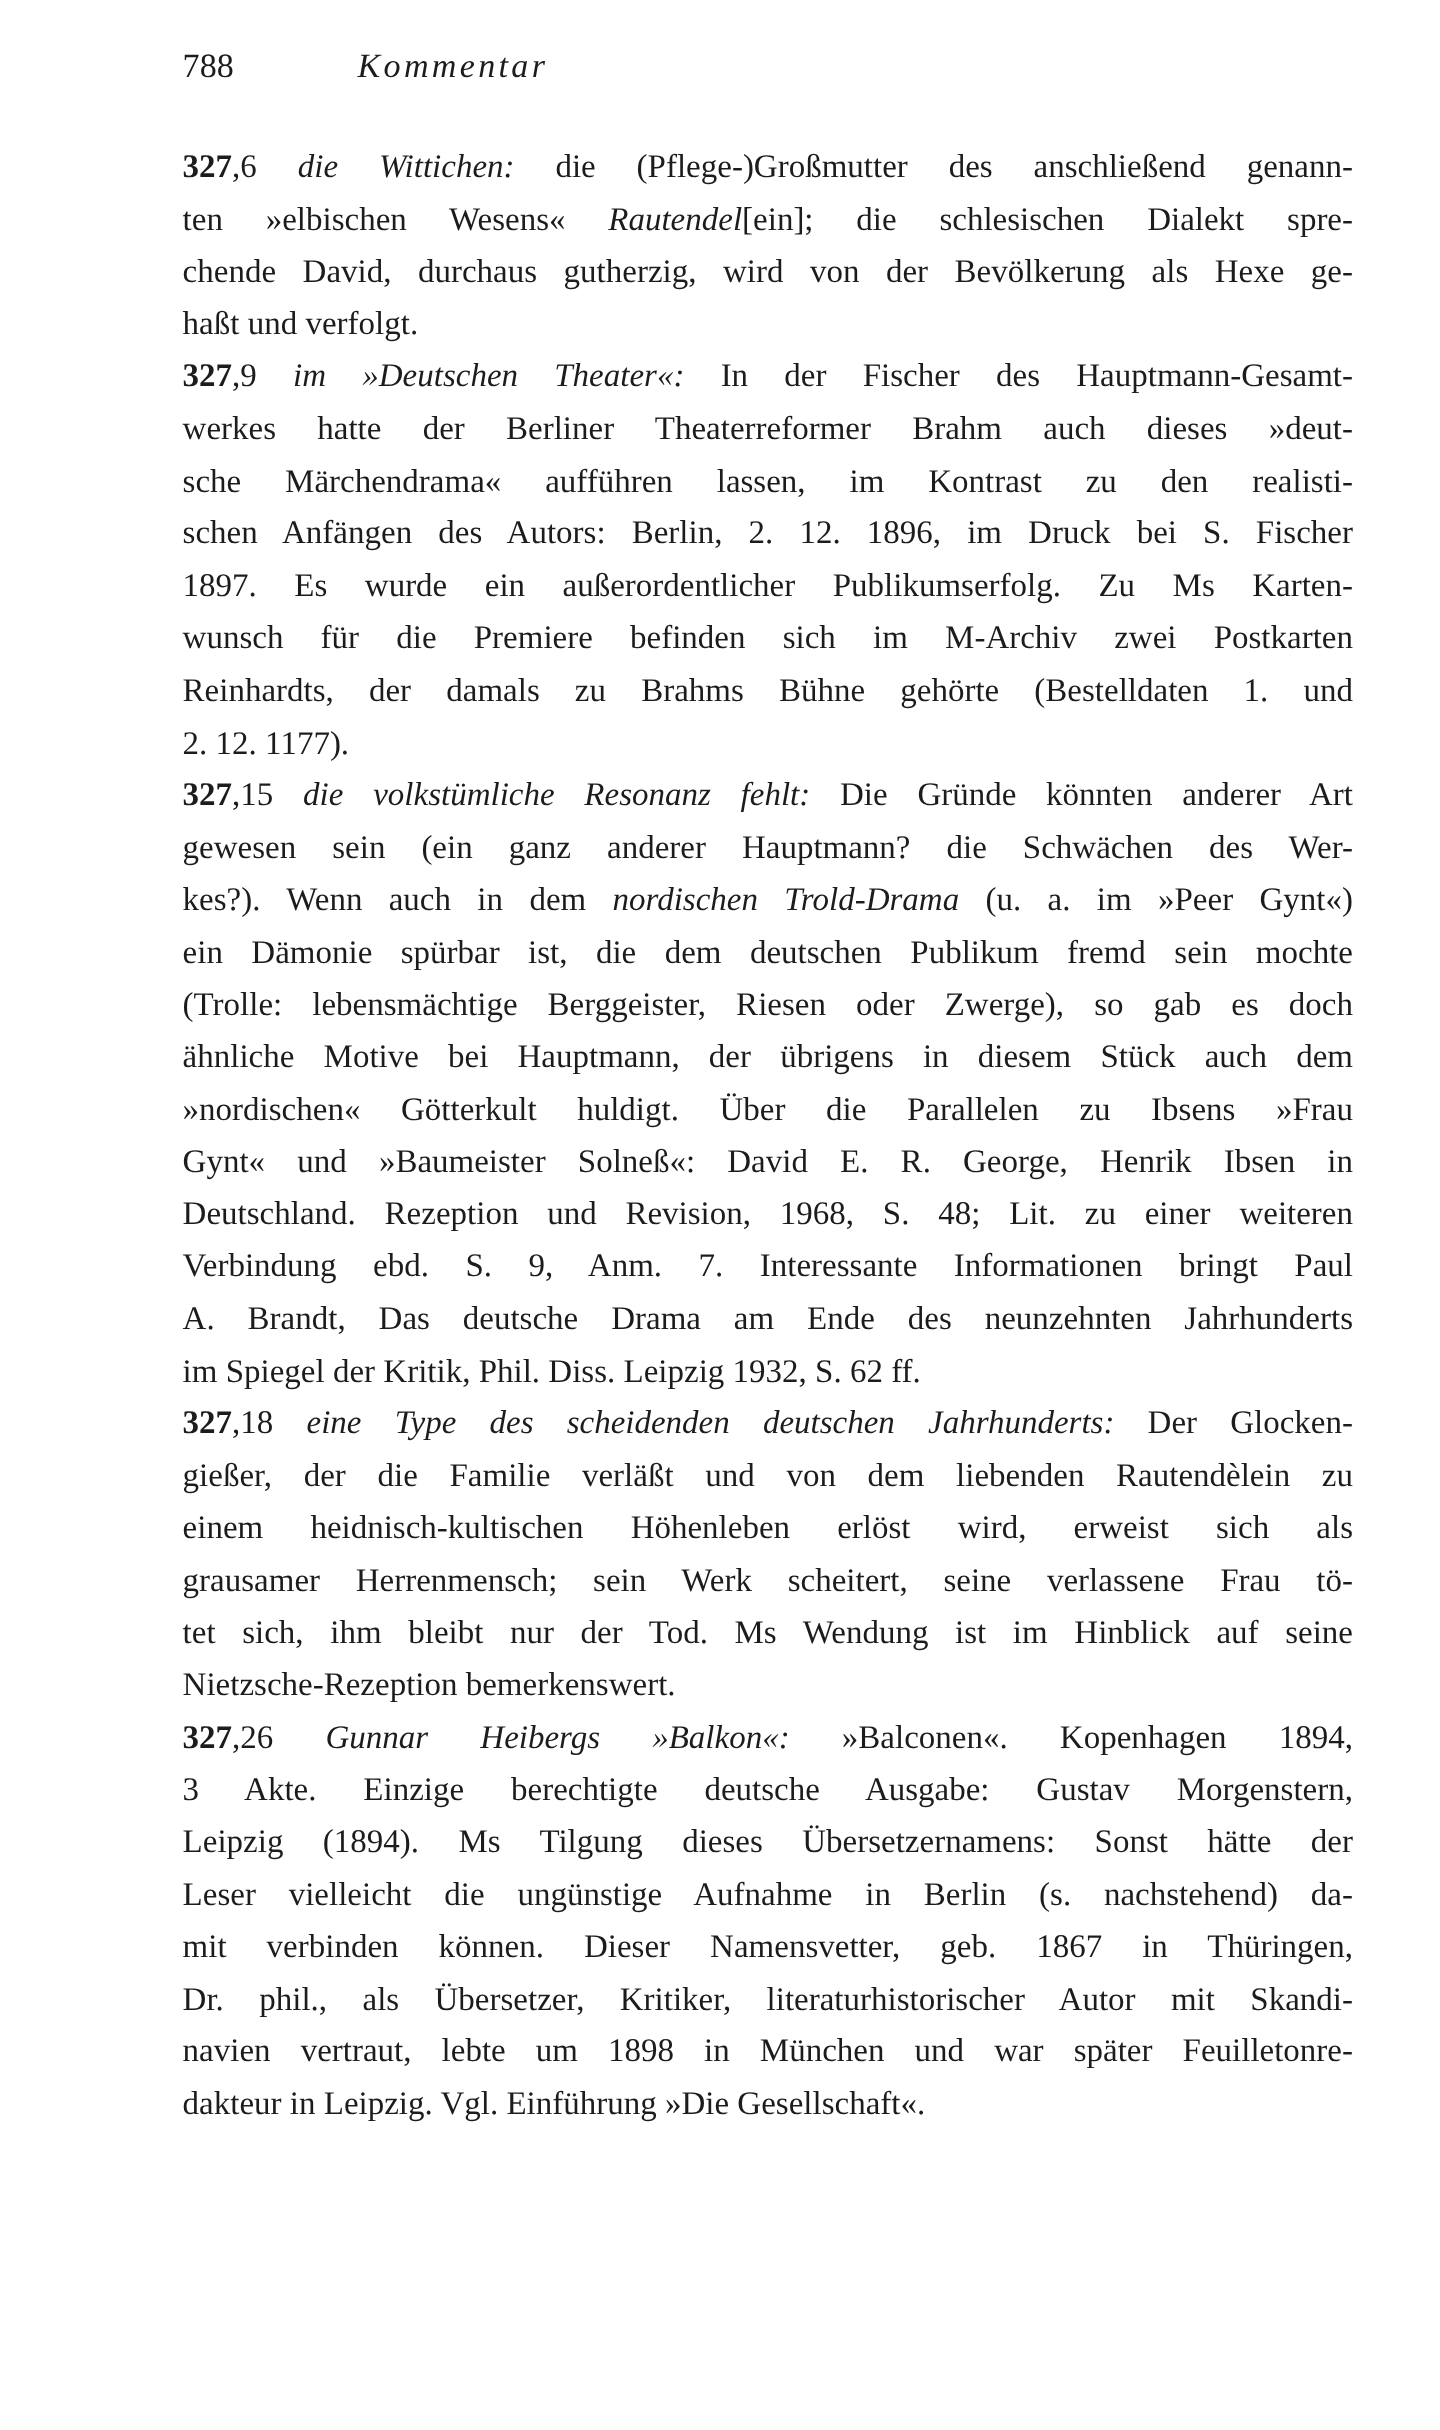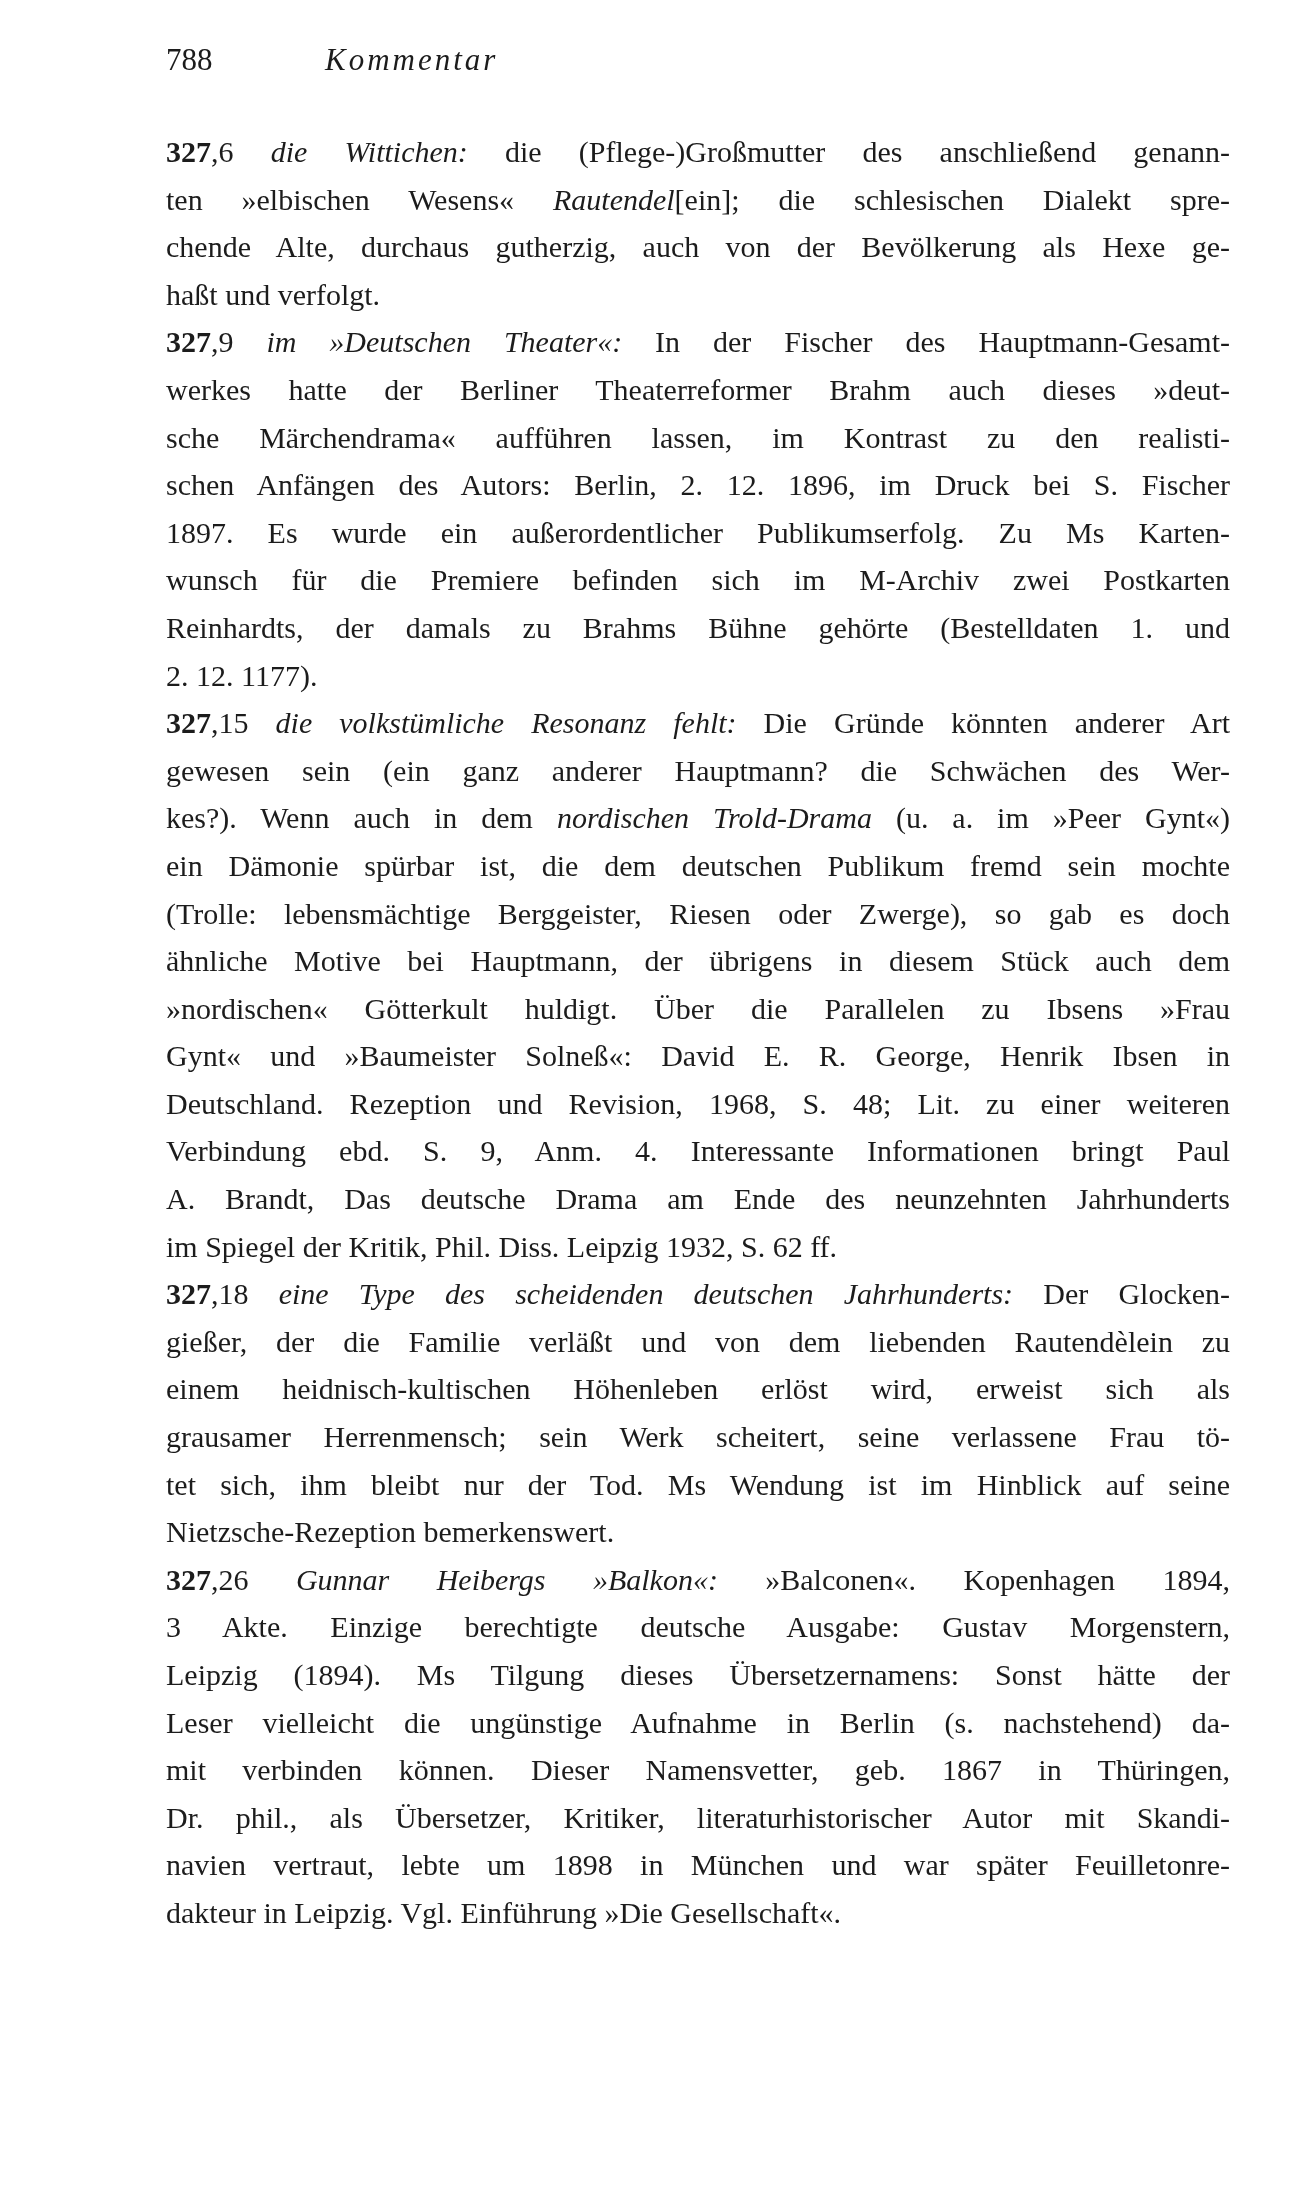--- a/index.html
+++ b/index.html
@@ -23,21 +23,21 @@
 <div class="page">
   <div class="running-head">
     <span class="folio">788</span>
     <span class="head-title">Kommentar</span>
   </div>
 
   <div class="body" id="body">
       <div>
         <span class="line"><span class="ref">327</span><span>,6 </span><span class="lemma">die Wittichen:</span><span> die (Pflege-)Großmutter des anschließend genann-</span></span>
         <span class="line"><span>ten »elbischen Wesens« </span><span class="lemma">Rautendel</span><span>[ein]; die schlesischen Dialekt spre-</span></span>
-        <span class="line"><span>chende Alte, durchaus gutherzig, auch von der Bevölkerung als Hexe ge-</span></span>
+        <span class="line"><span>chende David, durchaus gutherzig, wird von der Bevölkerung als Hexe ge-</span></span>
         <span class="line last"><span>haßt und verfolgt.</span></span>
       </div>
       <div>
         <span class="line"><span class="ref">327</span><span>,9 </span><span class="lemma">im »Deutschen Theater«:</span><span> In der Fischer des Hauptmann-Gesamt-</span></span>
         <span class="line"><span>werkes hatte der Berliner Theaterreformer Brahm auch dieses »deut-</span></span>
         <span class="line"><span>sche Märchendrama« aufführen lassen, im Kontrast zu den realisti-</span></span>
         <span class="line"><span>schen Anfängen des Autors: Berlin, 2. 12. 1896, im Druck bei S. Fischer</span></span>
         <span class="line"><span>1897. Es wurde ein außerordentlicher Publikumserfolg. Zu Ms Karten-</span></span>
         <span class="line"><span>wunsch für die Premiere befinden sich im M-Archiv zwei Postkarten</span></span>
         <span class="line"><span>Reinhardts, der damals zu Brahms Bühne gehörte (Bestelldaten 1. und</span></span>
@@ -46,21 +46,21 @@
       <div>
         <span class="line"><span class="ref">327</span><span>,15 </span><span class="lemma">die volkstümliche Resonanz fehlt:</span><span> Die Gründe könnten anderer Art</span></span>
         <span class="line"><span>gewesen sein (ein ganz anderer Hauptmann? die Schwächen des Wer-</span></span>
         <span class="line"><span>kes?). Wenn auch in dem </span><span class="lemma">nordischen Trold-Drama</span><span> (u. a. im »Peer Gynt«)</span></span>
         <span class="line"><span>ein Dämonie spürbar ist, die dem deutschen Publikum fremd sein mochte</span></span>
         <span class="line"><span>(Trolle: lebensmächtige Berggeister, Riesen oder Zwerge), so gab es doch</span></span>
         <span class="line"><span>ähnliche Motive bei Hauptmann, der übrigens in diesem Stück auch dem</span></span>
         <span class="line"><span>»nordischen« Götterkult huldigt. Über die Parallelen zu Ibsens »Frau</span></span>
         <span class="line"><span>Gynt« und »Baumeister Solneß«: David E. R. George, Henrik Ibsen in</span></span>
         <span class="line"><span>Deutschland. Rezeption und Revision, 1968, S. 48; Lit. zu einer weiteren</span></span>
-        <span class="line"><span>Verbindung ebd. S. 9, Anm. 4. Interessante Informationen bringt Paul</span></span>
+        <span class="line"><span>Verbindung ebd. S. 9, Anm. 7. Interessante Informationen bringt Paul</span></span>
         <span class="line"><span>A. Brandt, Das deutsche Drama am Ende des neunzehnten Jahrhunderts</span></span>
         <span class="line last"><span>im Spiegel der Kritik, Phil. Diss. Leipzig 1932, S. 62 ff.</span></span>
       </div>
       <div>
         <span class="line"><span class="ref">327</span><span>,18 </span><span class="lemma">eine Type des scheidenden deutschen Jahrhunderts:</span><span> Der Glocken-</span></span>
         <span class="line"><span>gießer, der die Familie verläßt und von dem liebenden Rautendèlein zu</span></span>
         <span class="line"><span>einem heidnisch-kultischen Höhenleben erlöst wird, erweist sich als</span></span>
         <span class="line"><span>grausamer Herrenmensch; sein Werk scheitert, seine verlassene Frau tö-</span></span>
         <span class="line"><span>tet sich, ihm bleibt nur der Tod. Ms Wendung ist im Hinblick auf seine</span></span>
         <span class="line last"><span>Nietzsche-Rezeption bemerkenswert.</span></span>

